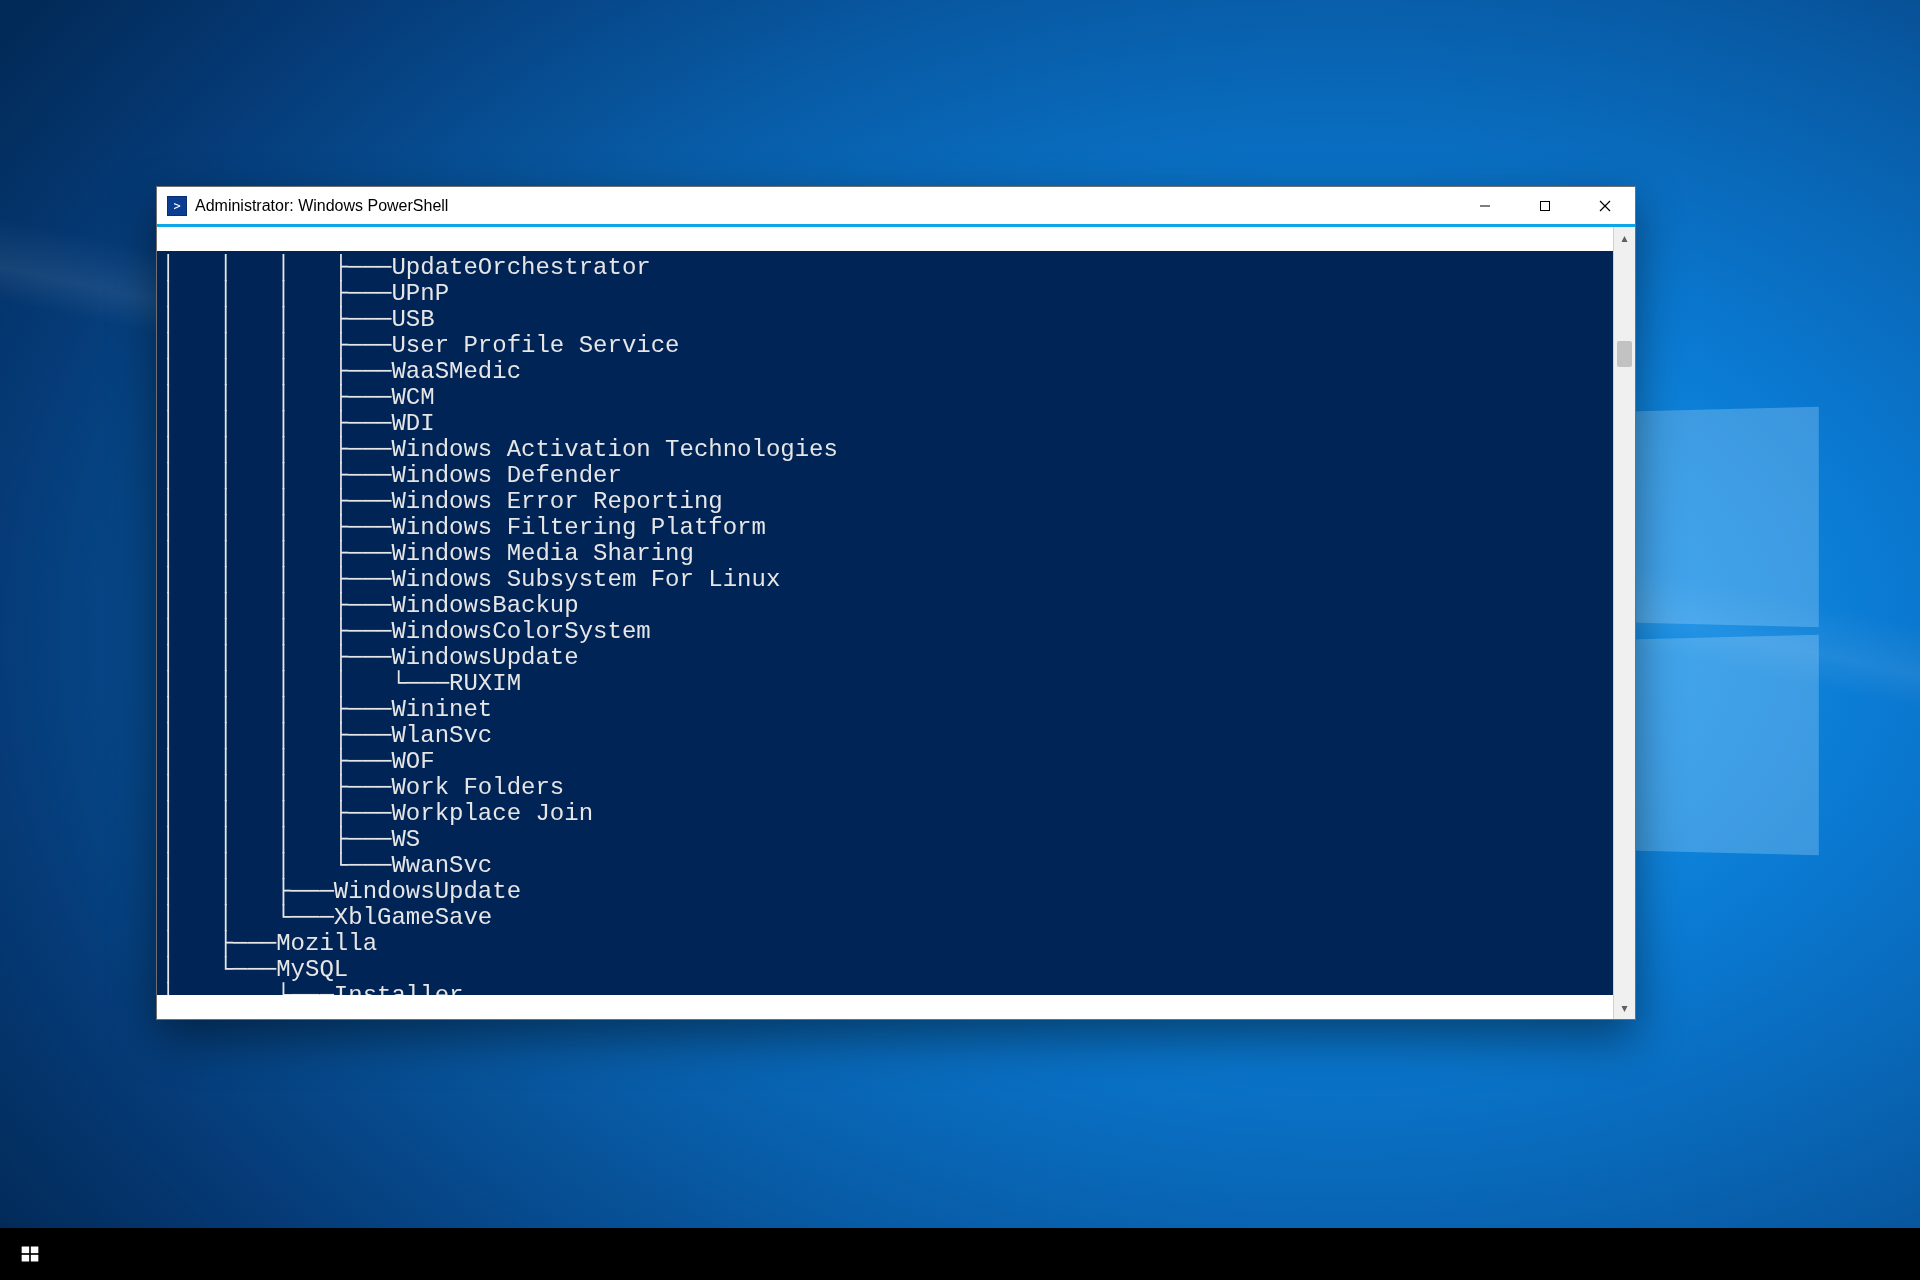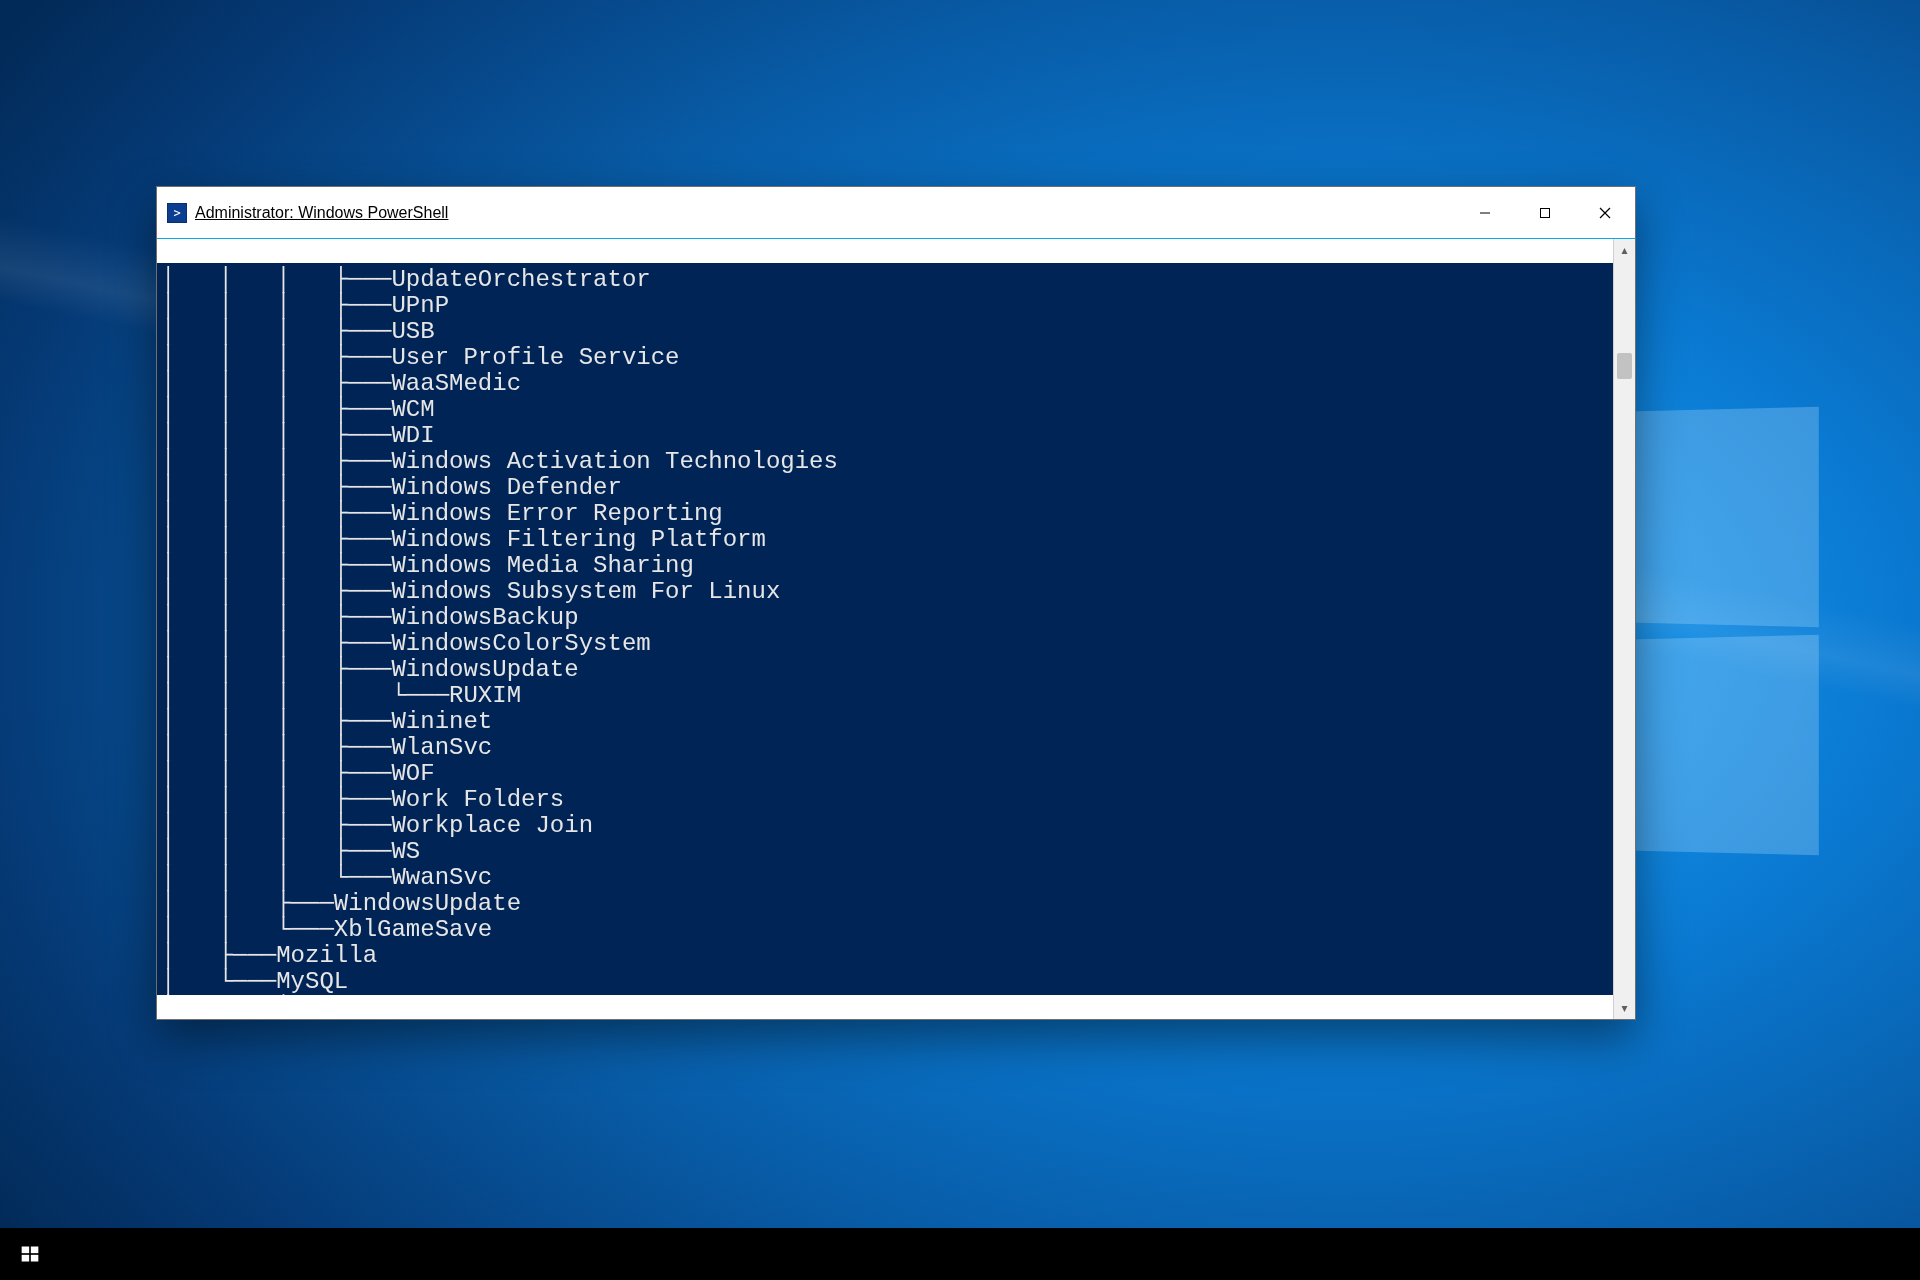--- a/index.html
+++ b/index.html
@@ -47,26 +47,25 @@
     top:186px;
     width:1480px;
     height:834px;
     background:#fff;
     border:1px solid #6f6f6f;
     box-shadow: 0 18px 44px rgba(0,0,0,0.45);
     display:flex;
     flex-direction:column;
   }
   .titlebar {
-    height:52px;
+    height:40px;
     display:flex;
     align-items:center;
     background:#ffffff;
-    border-bottom:1px solid #0ea5e9;
-    text-decoration:underline;
+    border-bottom:3px solid #0ea5e9;
   }
   .titlebar .appicon {
     width:20px; height:20px;
     margin:0 8px 0 10px;
     background:#0b3d91;
     border:1px solid #06306f;
     position:relative;
   }
   .titlebar .appicon::after{
     content:">";

